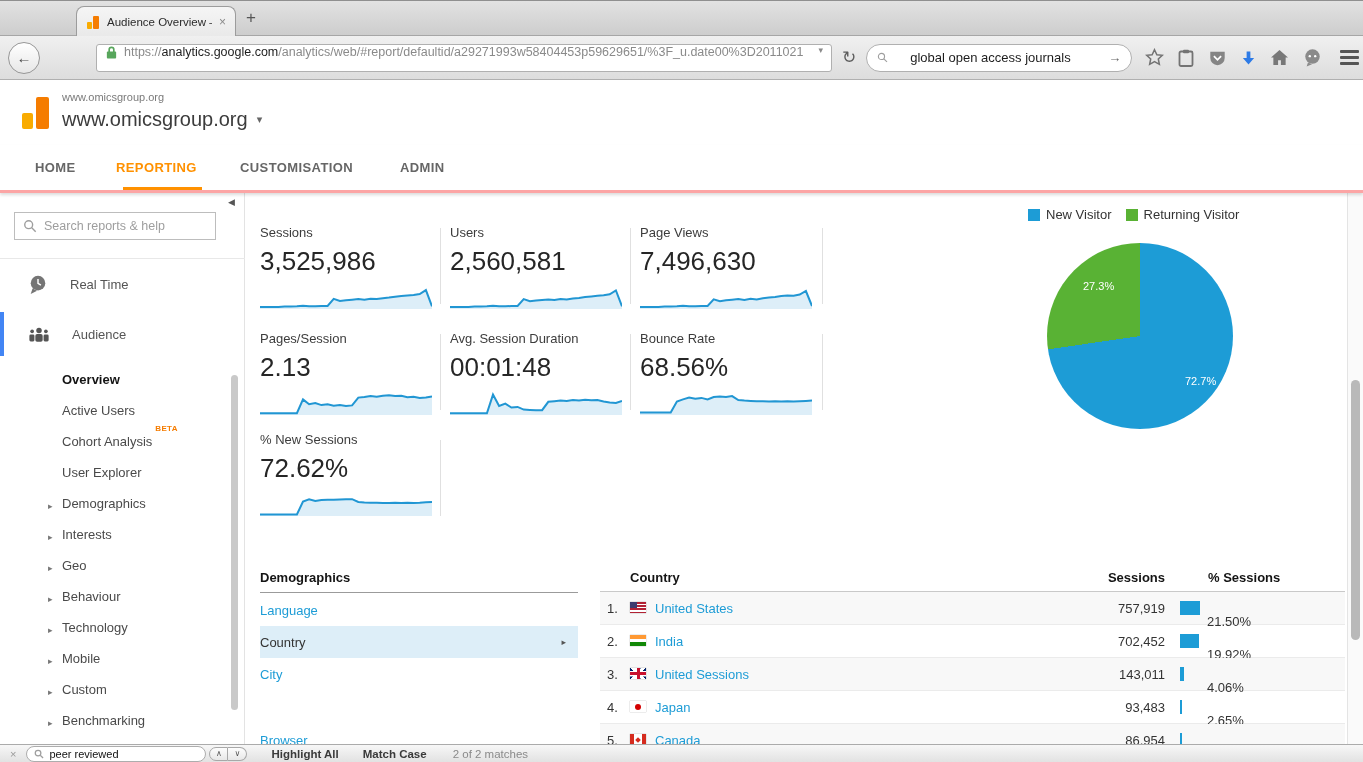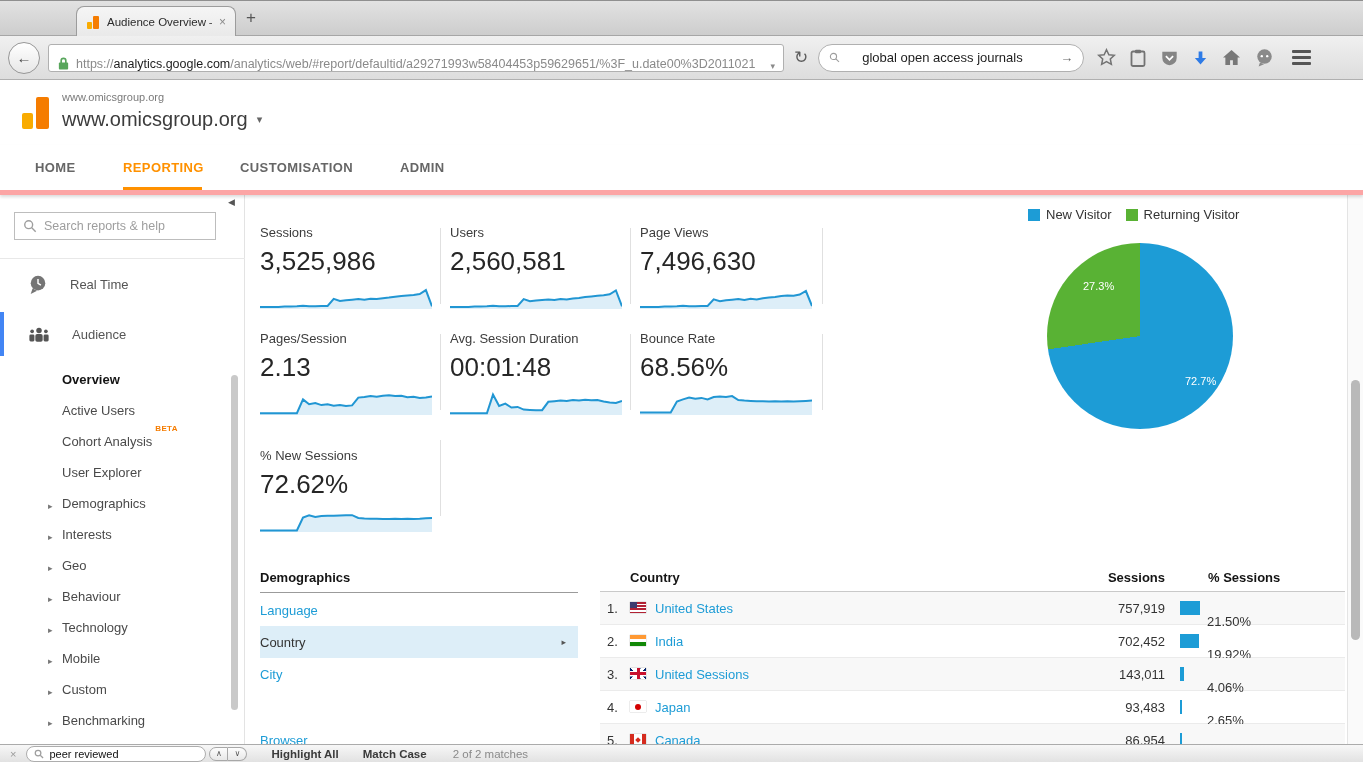--- a/index.html
+++ b/index.html
@@ -17,21 +17,21 @@
   .gabars{display:inline-block;position:relative;width:14px;height:14px;flex:none;}
   .gabars::before{content:"";position:absolute;left:1px;bottom:0;width:5px;height:7px;background:#f9ab00;border-radius:1px;}
   .gabars::after{content:"";position:absolute;right:1px;bottom:0;width:6px;height:13px;background:#f57c00;border-radius:1px;}
   .toolbar{position:absolute;top:36px;left:0;right:0;height:44px;box-sizing:border-box;
     background:linear-gradient(#f0f0f0,#dddddd);border-bottom:1px solid #b0b0b0;
     display:flex;align-items:center;padding:0 8px;gap:8px;}
   .backbtn{width:30px;height:30px;border-radius:50%;border:1px solid #979797;flex:none;
     background:linear-gradient(#ffffff,#e7e7e7);display:flex;align-items:center;justify-content:center;
     color:#4a4a4a;font-size:15px;font-weight:bold;}
   .urlbar{width:736px;height:28px;box-sizing:border-box;background:#fff;border:1px solid #b0b0b0;
-    border-radius:3px;display:flex;align-items:flex-end;gap:6px;padding:0 8px;flex:none;}
+    border-radius:3px;display:flex;align-items:flex-start;gap:6px;padding:0 8px;flex:none;margin-left:48px;}
   .url{font-size:12.5px;color:#8a8a8a;white-space:nowrap;overflow:hidden;flex:1;}
   .url .dom{color:#1d1d1d;}
   .url-caret{color:#8a8a8a;font-size:9px;}
   .reload{font-size:17px;color:#5d5d5d;margin:0 2px;}
   .searchbar{width:266px;height:28px;box-sizing:border-box;background:#fff;border:1px solid #b0b0b0;
     border-radius:15px;display:flex;align-items:center;gap:22px;padding:4px 10px;flex:none;}
   .searchbar input{border:none;outline:none;flex:1;font:13px "Liberation Sans",sans-serif;color:#1d1d1d;background:transparent;padding:0;}
   .go{color:#666;font-size:13px;}
   .tbicons{display:flex;align-items:center;gap:14px;margin-left:5px;}
   .tbicons > span{display:flex;align-items:center;}
@@ -54,21 +54,21 @@
       linear-gradient(#757575,#757575) 0 7px/5px 5px,linear-gradient(#757575,#757575) 7px 7px/5px 5px,linear-gradient(#757575,#757575) 14px 7px/5px 5px,
       linear-gradient(#757575,#757575) 0 14px/5px 5px,linear-gradient(#757575,#757575) 7px 14px/5px 5px,linear-gradient(#757575,#757575) 14px 14px/5px 5px;
     background-repeat:no-repeat;}
   .kebab{position:absolute;left:1280px;top:101px;width:4px;height:22px;
     background:linear-gradient(#757575,#757575) 0 0/4px 4px,linear-gradient(#757575,#757575) 0 9px/4px 4px,linear-gradient(#757575,#757575) 0 18px/4px 4px;
     background-repeat:no-repeat;}
   .avatar{position:absolute;left:1309px;top:96px;width:34px;height:34px;border-radius:50%;background:#a4c6f9;overflow:hidden;}
   .avatar::before{content:"";position:absolute;left:11px;top:6px;width:12px;height:12px;border-radius:50%;background:#4a7fd6;}
   .avatar::after{content:"";position:absolute;left:5px;top:20px;width:24px;height:16px;border-radius:50% 50% 0 0;background:#4a7fd6;}
   
-  .ga-nav{position:absolute;top:145px;left:0;right:0;height:45px;background:#fff;border-bottom:5px solid #fca5a5;
+  .ga-nav{position:absolute;top:145px;left:0;right:0;height:45px;background:#fff;border-bottom:3px solid #fca5a5;
     box-shadow:0 2px 3px rgba(0,0,0,.14);z-index:5;}
   .nav-tab{position:absolute;top:0;height:45px;display:flex;align-items:center;font-size:13px;font-weight:bold;
     color:#666;letter-spacing:.4px;}
   .nav-tab.active{color:#ff9100;}
   .nav-underline{position:absolute;left:123px;bottom:0;width:79px;height:3px;background:#ff9100;}
   
   .content{position:absolute;top:190px;left:0;width:1363px;height:554px;background:#fff;overflow:hidden;}
   .sidebar{position:absolute;left:0;top:0;width:245px;height:554px;box-sizing:border-box;border-right:1px solid #e3e3e3;background:#fff;}
   .collapse{position:absolute;right:9px;top:7px;font-size:9px;color:#555;}
   .sb-search{position:absolute;left:14px;top:22px;width:202px;height:28px;box-sizing:border-box;border:1px solid #bdbdbd;
@@ -236,21 +236,21 @@
           <path d="M12 2a1.5 1.5 0 0 1 1.5 1.5v.9A6 6 0 0 1 18 10v5l2 2.5H4L6 15v-5a6 6 0 0 1 4.5-5.6v-.9A1.5 1.5 0 0 1 12 2zm-2.2 17h4.4a2.2 2.2 0 1 1-4.4 0z" fill="#8a8a8a"></path>
         </svg></span>
     <span class="badge">1</span>
     <span class="gridicon"></span>
     <span class="kebab"></span>
     <span class="avatar"></span>
   </div>
 
   <div class="ga-nav">
     <span class="nav-tab" style="left:35px">HOME</span>
-    <span class="nav-tab active" style="left:123px">REPORTING</span>
+    <span class="nav-tab active" style="left:116px">REPORTING</span>
     <span class="nav-tab" style="left:240px">CUSTOMISATION</span>
     <span class="nav-tab" style="left:400px">ADMIN</span>
     <div class="nav-underline"></div>
   </div>
 
   <div class="content">
 
     <div class="sidebar">
       <span class="collapse">◀</span>
       <div class="sb-search">
@@ -374,21 +374,21 @@
             </svg></div>
       </div>
       <div class="mcard" style="left:395px;top:141px">
         <div class="mlabel">Bounce Rate</div>
         <div class="mvalue">68.56%</div>
         <div class="mspark"><svg width="172" height="30">
               <polygon fill="#ddeef8" points="0,30 0.0,27.6 6.1,27.6 12.3,27.6 18.4,27.6 24.6,27.6 30.7,27.6 36.9,16.5 43.0,14.4 49.1,12.6 55.3,13.8 61.4,12.9 67.6,14.4 73.7,12.0 79.9,11.4 86.0,12.0 92.1,11.1 98.3,15.0 104.4,15.6 110.6,15.9 116.7,16.2 122.9,16.2 129.0,16.5 135.1,16.2 141.3,16.5 147.4,16.2 153.6,16.5 159.7,16.2 165.9,15.9 172.0,15.6 172,30"></polygon>
               <polyline fill="none" stroke="#2196d3" stroke-width="2" points="0.0,27.6 6.1,27.6 12.3,27.6 18.4,27.6 24.6,27.6 30.7,27.6 36.9,16.5 43.0,14.4 49.1,12.6 55.3,13.8 61.4,12.9 67.6,14.4 73.7,12.0 79.9,11.4 86.0,12.0 92.1,11.1 98.3,15.0 104.4,15.6 110.6,15.9 116.7,16.2 122.9,16.2 129.0,16.5 135.1,16.2 141.3,16.5 147.4,16.2 153.6,16.5 159.7,16.2 165.9,15.9 172.0,15.6"></polyline>
             </svg></div>
       </div>
-      <div class="mcard" style="left:15px;top:258px">
+      <div class="mcard" style="left:15px;top:242px">
         <div class="mlabel">% New Sessions</div>
         <div class="mvalue">72.62%</div>
         <div class="mspark"><svg width="172" height="30">
               <polygon fill="#ddeef8" points="0,30 0.0,28.5 6.1,28.5 12.3,28.5 18.4,28.5 24.6,28.5 30.7,28.5 36.9,28.5 43.0,15.6 49.1,13.2 55.3,15.0 61.4,14.1 67.6,13.8 73.7,13.8 79.9,13.5 86.0,13.2 92.1,13.2 98.3,15.9 104.4,16.5 110.6,16.8 116.7,16.8 122.9,17.1 129.0,17.1 135.1,16.8 141.3,17.1 147.4,16.8 153.6,17.1 159.7,16.8 165.9,16.2 172.0,15.9 172,30"></polygon>
               <polyline fill="none" stroke="#2196d3" stroke-width="2" points="0.0,28.5 6.1,28.5 12.3,28.5 18.4,28.5 24.6,28.5 30.7,28.5 36.9,28.5 43.0,15.6 49.1,13.2 55.3,15.0 61.4,14.1 67.6,13.8 73.7,13.8 79.9,13.5 86.0,13.2 92.1,13.2 98.3,15.9 104.4,16.5 110.6,16.8 116.7,16.8 122.9,17.1 129.0,17.1 135.1,16.8 141.3,17.1 147.4,16.8 153.6,17.1 159.7,16.8 165.9,16.2 172.0,15.9"></polyline>
             </svg></div>
       </div>
       <div class="vdiv" style="left:195px;top:38px"></div>
       <div class="vdiv" style="left:385px;top:38px"></div>
       <div class="vdiv" style="left:577px;top:38px"></div>

